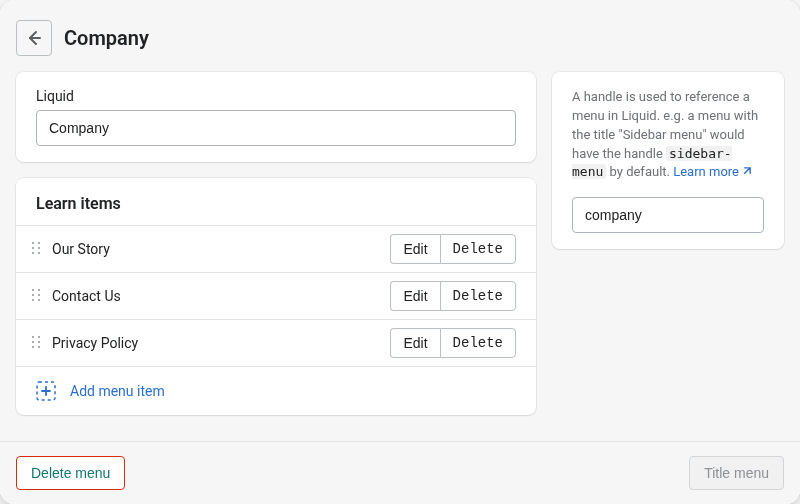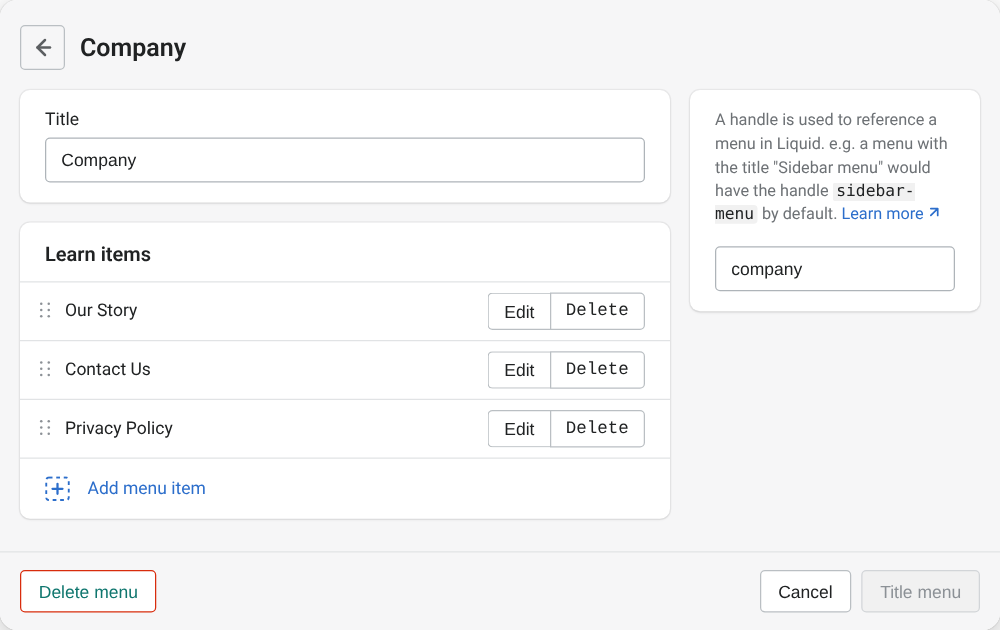--- a/index.html
+++ b/index.html
@@ -155,21 +155,21 @@
           <path d="M6 10h10" stroke="#5c5f62" stroke-width="2" stroke-linecap="round"></path>
         </svg>
     </button>
     <h1 class="page-title">Company</h1>
   </div>
 
   <div class="layout">
     <div class="main-col">
       <div class="card">
         <div class="card-pad">
-          <label class="field-label">Title</label>
+          <label class="field-label">Liquid</label>
           <input class="text-input" value="Company" style="">
         </div>
       </div>
 
       <div class="card">
         <div class="section-title">Learn items</div>
         <div class="menu-list">
           <div class="menu-row">
             <span class="drag-icon"><svg width="12" height="14" viewBox="0 0 12 14">
                   <circle cx="3" cy="2" r="1" fill="#8c9196"></circle>
@@ -239,16 +239,15 @@
           <input class="text-input" value="company" style="">
         </div>
       </div>
     </div>
   </div>
 </div>
 
 <div class="footer" style="position:absolute; bottom:0; left:0; right:0;">
   <button class="danger-btn">Delete menu</button>
   <div class="right-actions">
-    <button class="btn">Cancel</button>
     <button class="btn disabled">Title menu</button>
   </div>
 </div>
 
 </body></html>

